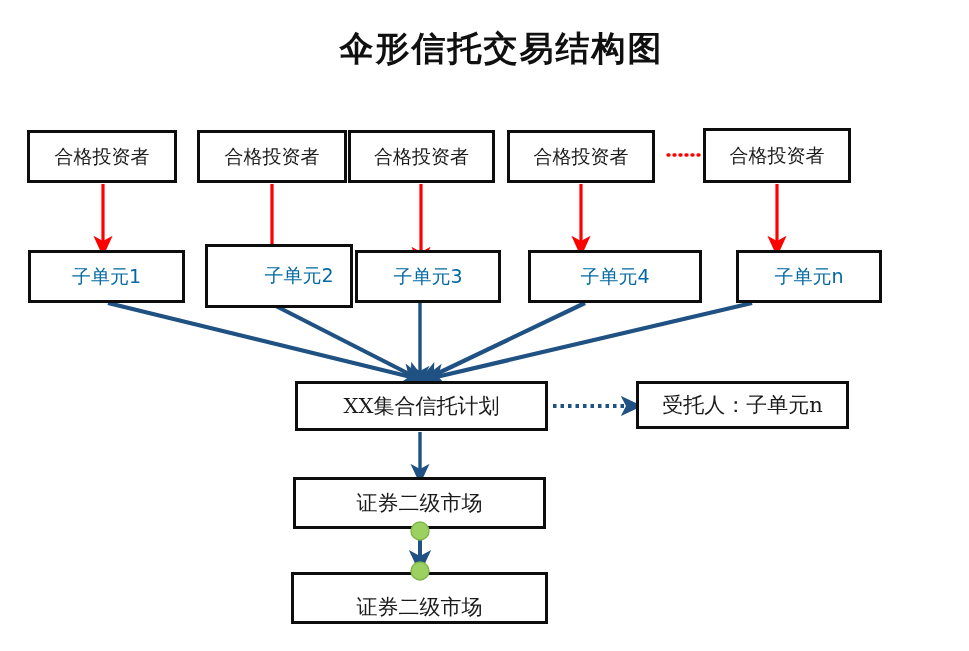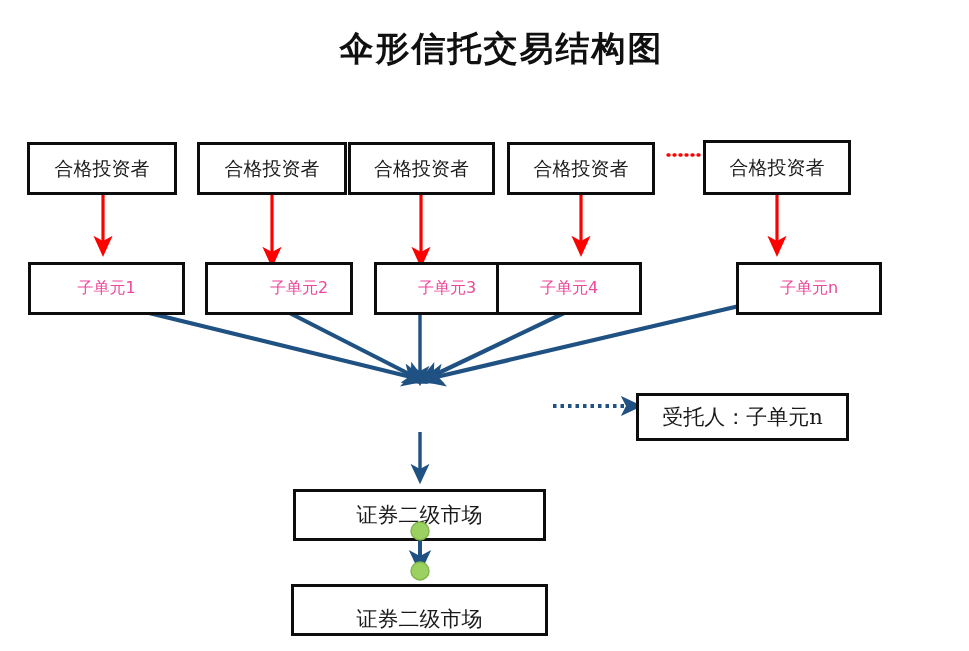--- a/index.html
+++ b/index.html
@@ -37,30 +37,29 @@
     border: 3px solid #0d0d0d;
     background: #ffffff;
     display: flex;
     align-items: center;
     justify-content: center;
     font-family: "DejaVu Serif", "Liberation Serif", serif;
     font-size: 20px;
     color: #1a1a1a;
     white-space: nowrap;
     z-index: 3;
-    margin-top: 12px;
   }
   .node.investor {
     font-size: 19px;
   }
   .node.subunit {
-    color: #ec4899;
+    color: #0369a1;
     font-family: "DejaVu Sans", "Liberation Sans", sans-serif;
     font-weight: normal;
-    font-size: 16px;
+    font-size: 19px;
   }
   .node.plan,
   .node.trustee,
   .node.account,
   .node.market {
     font-size: 21px;
   }
   svg.edges {
     position: absolute;
     left: 0;
@@ -137,33 +136,36 @@
   <div class="node investor" style="left:507px; top:130px; width:148px; height:53px;">
     <span>合格投资者</span>
   </div>
   <div class="node investor" style="left:703px; top:128px; width:148px; height:55px;">
     <span>合格投资者</span>
   </div>
 
   <div class="node subunit" style="left:28px;  top:250px; width:157px; height:53px;">
     <span>子单元1</span>
   </div>
-  <div class="node subunit" style="left:205px; top:250px; width:148px; height:53px;padding-left:40px;">
+  <div class="node subunit" style="left:205px; top:244px; width:148px; height:64px;padding-left:40px;">
     <span>子单元2</span>
   </div>
-  <div class="node subunit" style="left:374px; top:250px; width:146px; height:53px;">
+  <div class="node subunit" style="left:355px; top:250px; width:146px; height:53px;">
     <span>子单元3</span>
   </div>
-  <div class="node subunit" style="left:496px; top:250px; width:146px; height:53px;">
+  <div class="node subunit" style="left:528px; top:250px; width:174px; height:53px;">
     <span>子单元4</span>
   </div>
   <div class="node subunit" style="left:736px; top:250px; width:146px; height:53px;">
     <span>子单元n</span>
   </div>
 
+  <div class="node plan" style="left:295px; top:381px; width:253px; height:50px;">
+    <span>XX集合信托计划</span>
+  </div>
 
   <div class="node trustee" style="left:636px; top:381px; width:213px; height:48px;">
     <span>受托人：子单元n</span>
   </div>
 
   <div class="node account" style="left:293px; top:477px; width:253px; height:52px;">
     <span>证券二级市场</span>
   </div>
 
   <div class="node market" style="left:291px; top:572px; width:257px; height:52px;align-items:flex-end;">

